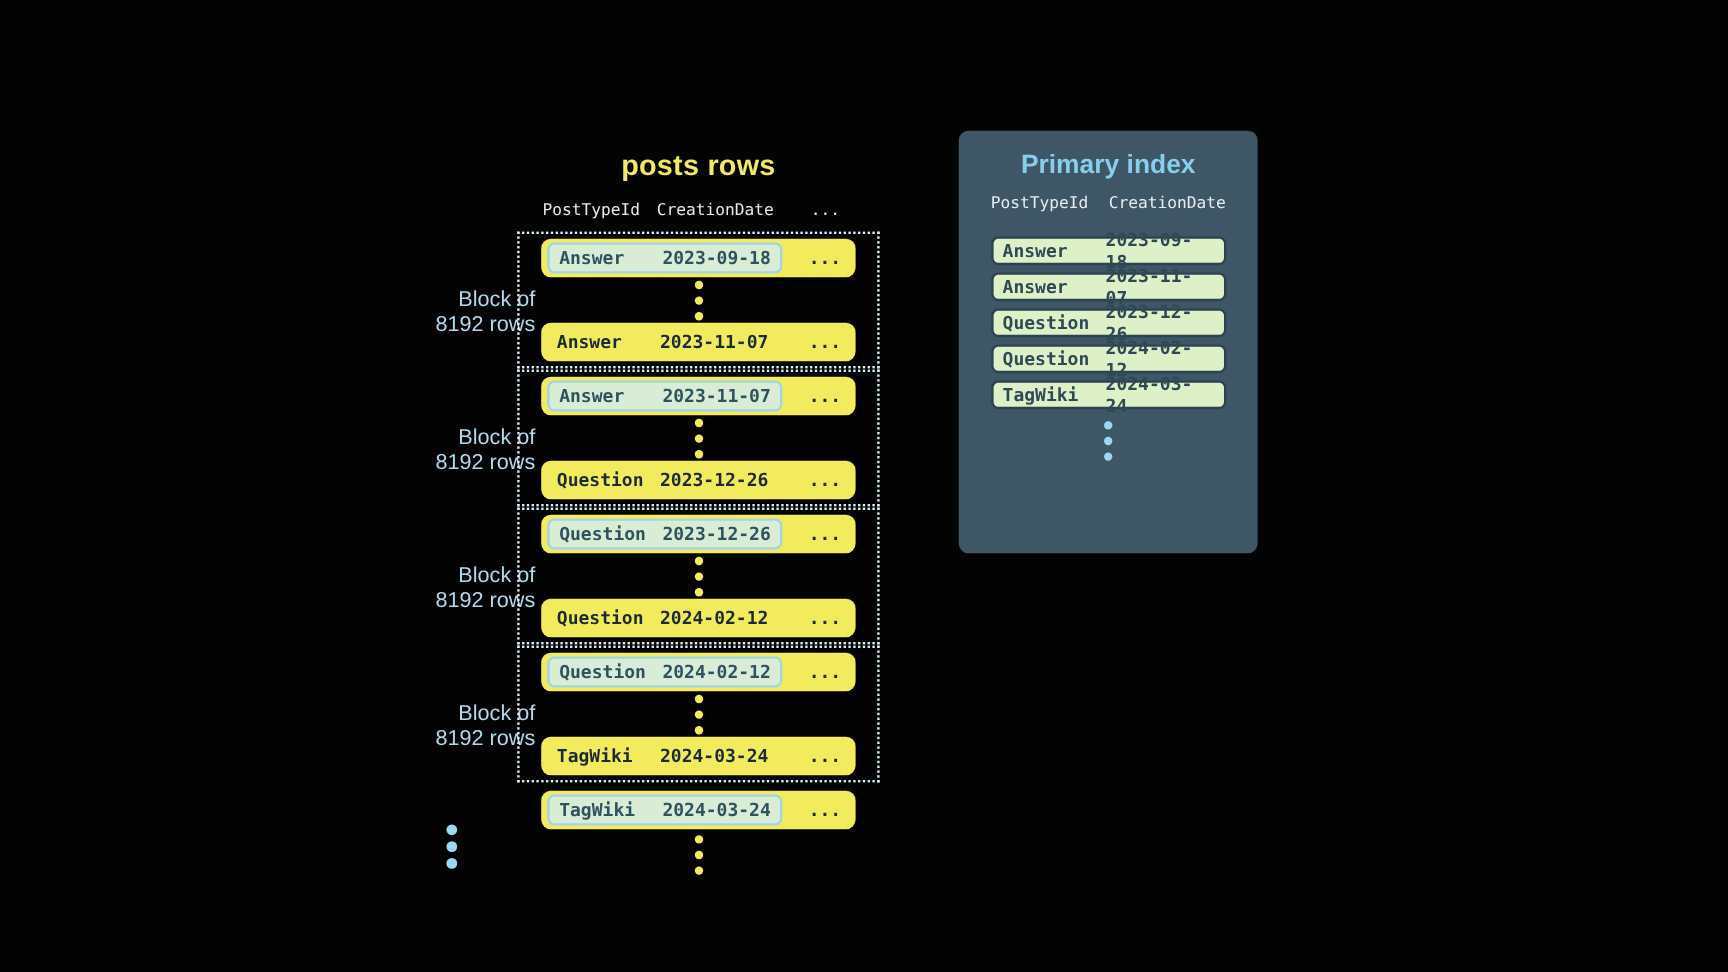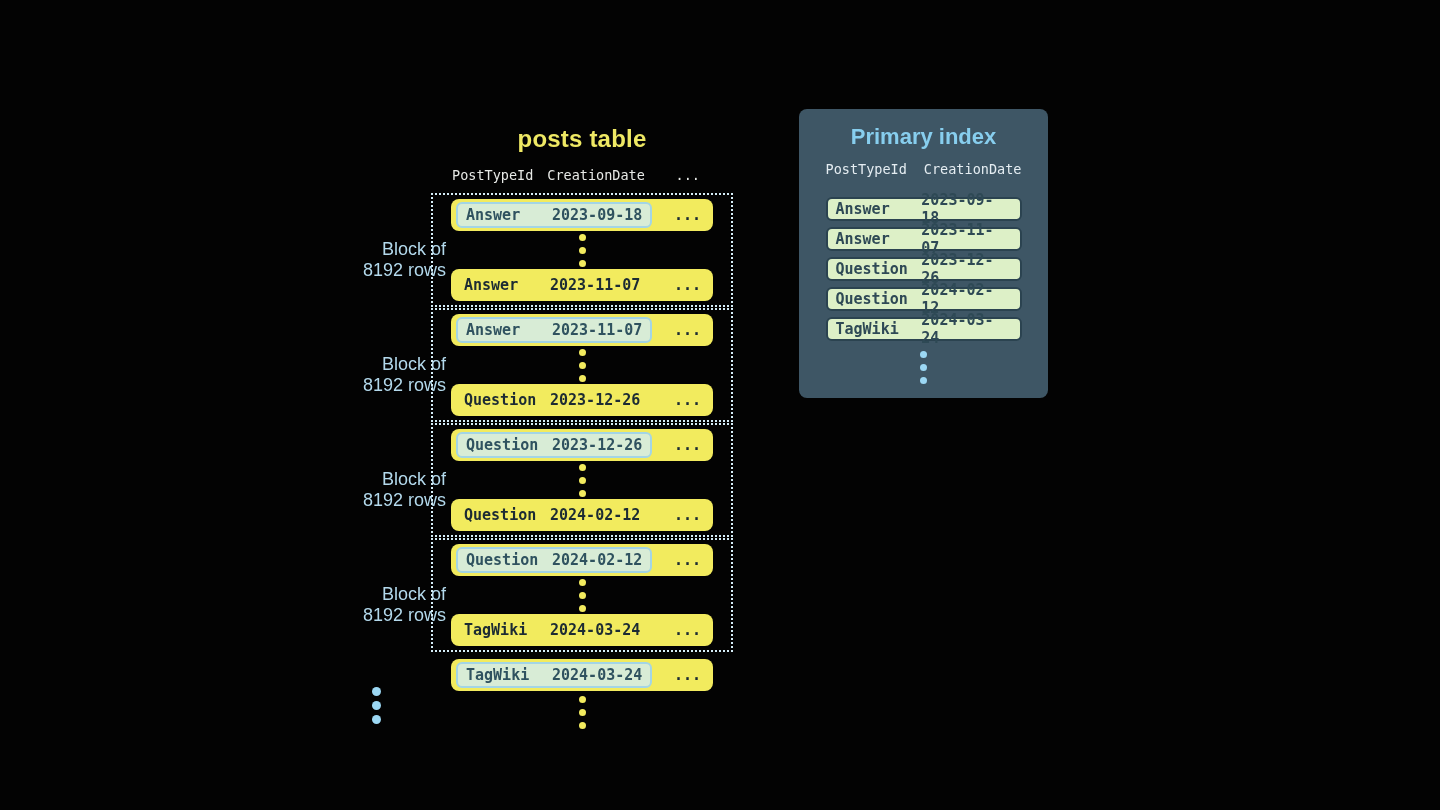--- a/index.html
+++ b/index.html
@@ -63,21 +63,21 @@
   .bl-0 { top: 239px; } .bl-1 { top: 354px; } .bl-2 { top: 469px; } .bl-3 { top: 584px; }
 
   .left-ellipsis { position: absolute; left: 340px; top: 687px; width: 72px; }
 
   .overflow-row { position: absolute; left: 451px; top: 659px; width: 262px; }
   .overflow-row .yrow { width: 262px; }
   .bottom-ellipsis { position: absolute; left: 451px; top: 696px; width: 262px; }
 
   
   .panel {
-    position: absolute; left: 799px; top: 109px; width: 249px; height: 289px;
+    position: absolute; left: 799px; top: 109px; width: 249px; height: 352px;
     background: #3e5665; border-radius: 8px;
   }
   .pi-title {
     margin-top: 13px; text-align: center;
     color: #87ceee; font-size: 22px; font-weight: 600; line-height: 29px;
   }
   .pi-header {
     margin-top: 10px; display: flex; justify-content: center; gap: 17px;
     font-family: "DejaVu Sans Mono", monospace; font-size: 13.5px;
     color: #e5edf2; font-weight: 500;
@@ -92,21 +92,21 @@
   }
   .pill .t { display: inline-block; width: 86px; }
   .pi-dots { margin-top: 10px; }
   .pi-dots.vdots i { width: 7px; height: 7px; background: #9cd8f4; }
 </style>
 </head>
 <body>
 
 <div class="canvas">
 
-  <div class="pt-title">posts table</div>
+  <div class="pt-title">posts rows</div>
   <div class="pt-header">
     <span class="h1">PostTypeId</span>
     <span class="h2">CreationDate</span>
     <span class="h3">...</span>
   </div>
 
   <div class="block-label bl-0">
     <div>Block of</div>
     <div>8192 rows</div>
   </div>

